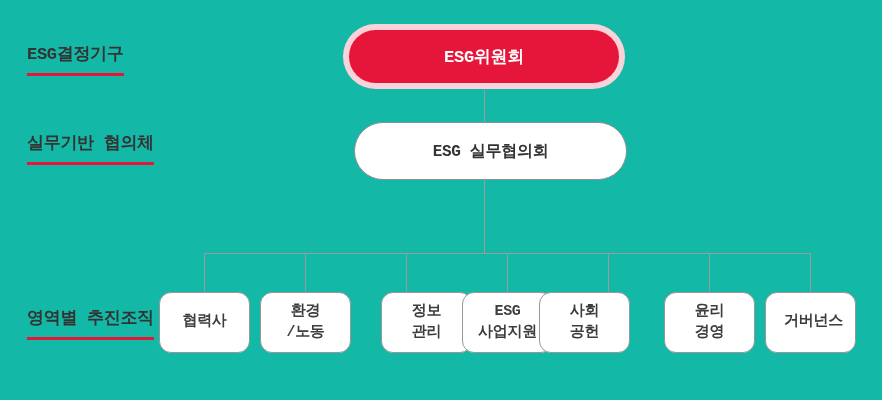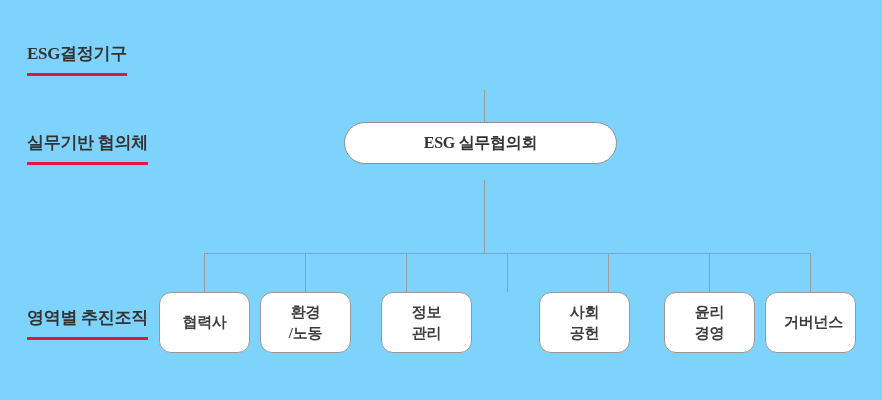--- a/index.html
+++ b/index.html
@@ -1,21 +1,21 @@
 <!DOCTYPE html>
 <html><head>
 <meta charset="utf-8">
 <style>
   html, body { margin: 0; padding: 0; background: #ffffff; }
   .stage {
     position: relative;
     width: 882px;
     height: 400px;
-    background: #7dd3fc;
-    font-family: Liberation Serif, serif;
+    background: #14b8a6;
+    font-family: Liberation Mono, monospace;
     overflow: hidden;
   }
 
   
   .row-label {
     position: absolute;
     left: 27px;
     display: inline-block;
     font-size: 17px;
     font-weight: 700;
@@ -42,22 +42,22 @@
     left: 349px; top: 30px;
     width: 270px; height: 53px;
     background: #e6153a;
     border-radius: 27px;
     box-shadow: 0 0 0 6px #fad3da;
     color: #ffffff;
     font-size: 17px;
     font-weight: 700;
   }
   .pill.council {
-    left: 344px; top: 122px;
-    width: 273px; height: 42px;
+    left: 354px; top: 122px;
+    width: 273px; height: 58px;
     background: #ffffff;
     border: 1px solid #909090;
     border-radius: 29px;
     color: #333333;
     font-size: 16px;
     font-weight: 700;
     box-sizing: border-box;
   }
 
   
@@ -108,20 +108,23 @@
 </style>
 </head>
 <body>
 
 <div class="stage">
 
   <div class="row-label l1">ESG결정기구</div>
   <div class="row-label l3">영역별 추진조직</div>
   <div class="row-label l2">실무기반 협의체</div>
 
+  <div class="pill root">
+    <span>ESG위원회</span>
+  </div>
 
   <div class="line v1"></div>
 
   <div class="pill council">
     <span>ESG 실무협의회</span>
   </div>
 
   <div class="line v2"></div>
   <div class="line h"></div>
   <div class="line drop d1"></div>
@@ -136,20 +139,24 @@
     <span class="org-box-label">협력사</span>
   </div>
   <div class="org-box b2">
     <span class="org-box-label">환경
 /노동</span>
   </div>
   <div class="org-box b3">
     <span class="org-box-label">정보
 관리</span>
   </div>
+  <div class="org-box b4">
+    <span class="org-box-label">ESG
+사업지원</span>
+  </div>
   <div class="org-box b5">
     <span class="org-box-label">사회
 공헌</span>
   </div>
   <div class="org-box b6">
     <span class="org-box-label">윤리
 경영</span>
   </div>
   <div class="org-box b7">
     <span class="org-box-label">거버넌스</span>

